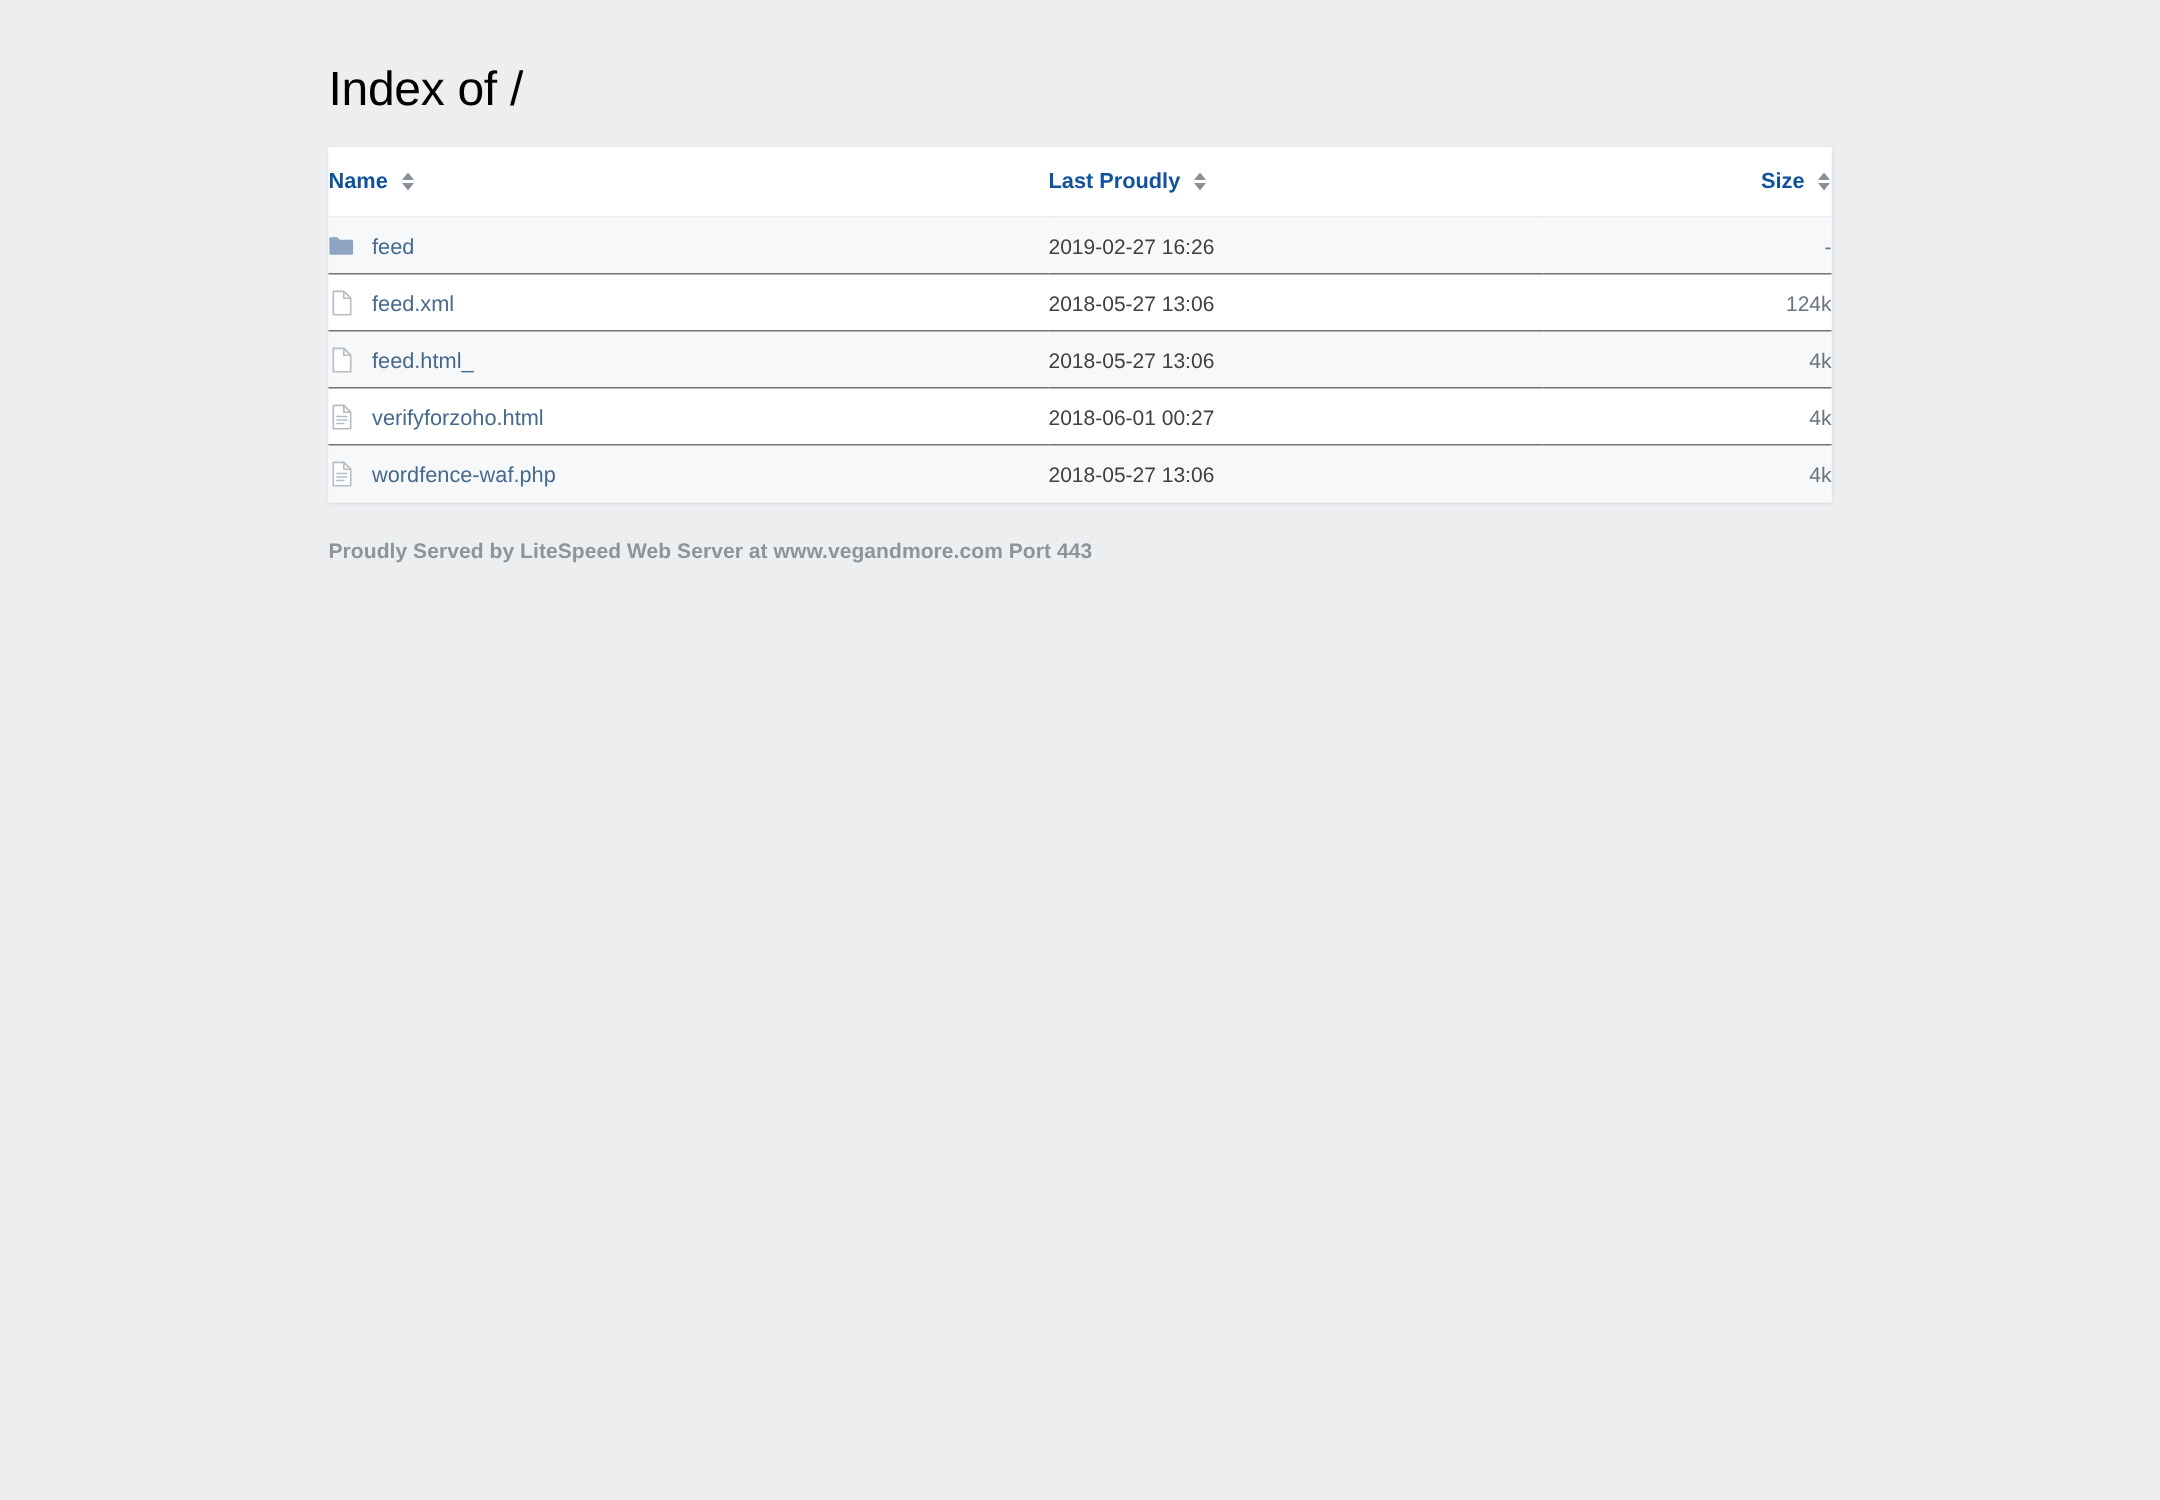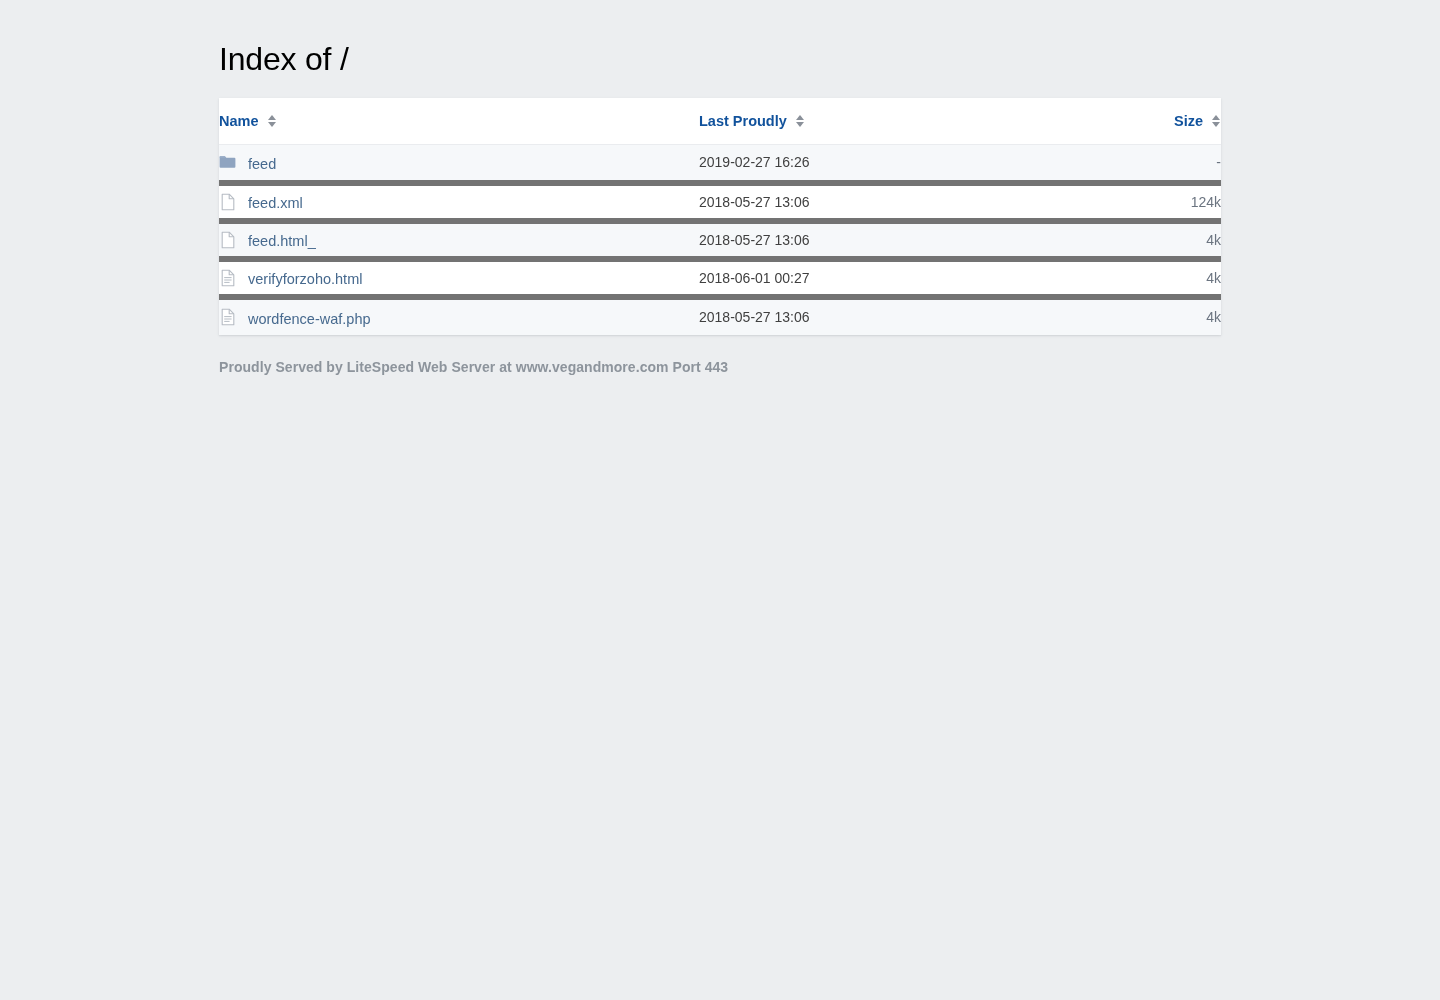--- a/index.html
+++ b/index.html
@@ -108,21 +108,21 @@
     bottom: 1px;
     border-top: 5px solid #8a9099;
   }
 
   
   tbody tr {
     height: 38px;
   }
   tbody tr:nth-child(odd)  { background: #f6f8fa; }
   tbody tr:nth-child(even) { background: #ffffff; }
-  tbody tr + tr td { border-top: 6px solid #737373; }
+  tbody tr + tr td { border-top: 1px solid #737373; }
 
   tbody td {
     vertical-align: middle;
     font-size: 14.5px;
     color: #5f6b77;
     white-space: nowrap;
   }
 
   td.cell-name { padding-left: 29px; }
   td.cell-date { color: #404040; font-size: 14px; }

